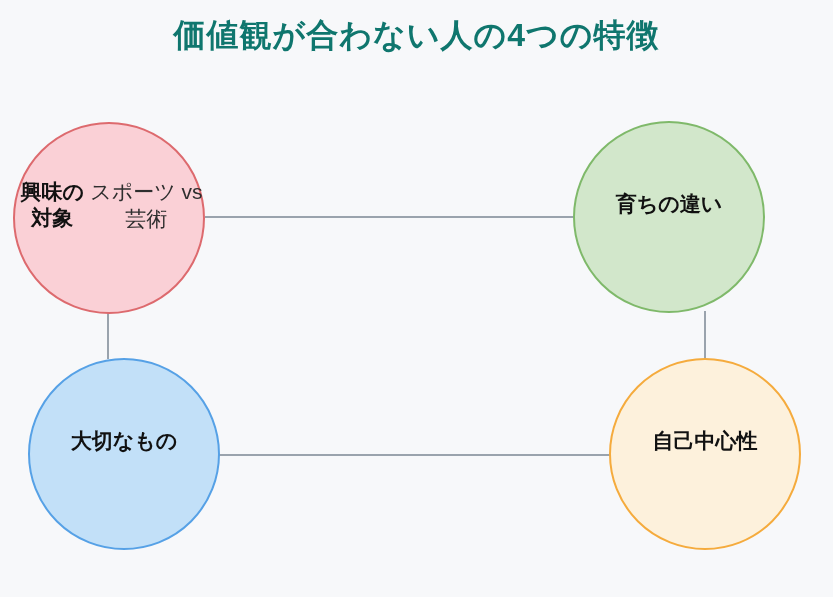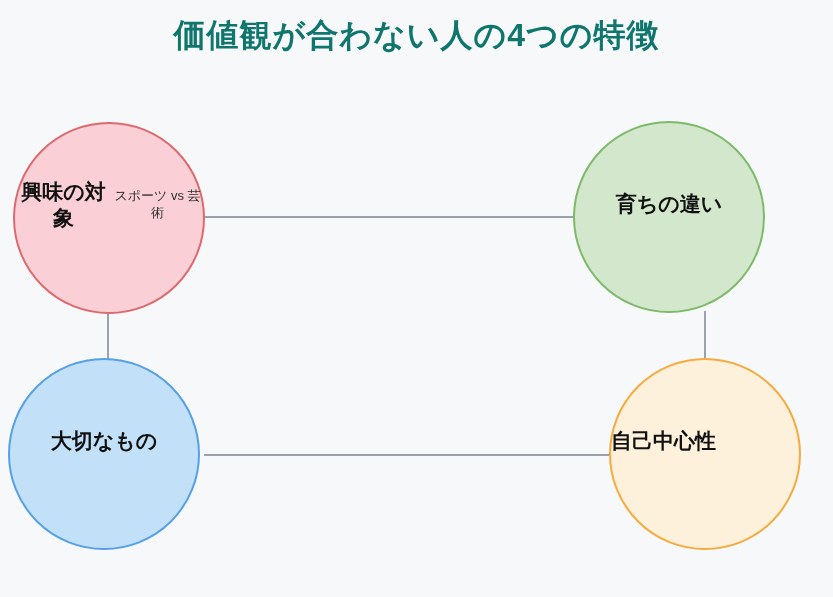--- a/index.html
+++ b/index.html
@@ -36,28 +36,28 @@
     text-align: center;
     padding-bottom: 26px; 
   }
   .node-label {
     font-size: 21px;
     font-weight: bold;
     color: #111111;
     line-height: 1.25;
   }
   .node-detail {
-    font-size: 13px;
+    font-size: 21px;
     color: #2e2e2e;
     line-height: 1.3;
   }
   .node-tl { left: 13px;  top: 122px; }
   .node-tr { left: 573px; top: 121px; }
-  .node-bl { left: 8px;  top: 358px; }
-  .node-br { left: 609px; top: 358px; justify-content: space-between; }
+  .node-bl { left: 28px;  top: 358px; }
+  .node-br { left: 609px; top: 358px; }
   .connector { position: absolute; }
   .conn-top    { left: 205px; top: 216px; width: 405px; height: 2px; }
   .conn-bottom { left: 204px; top: 454px; width: 408px; height: 2px; }
   .conn-left   { left: 107px; top: 312px; width: 2px;  height: 47px; }
   .conn-right  { left: 704px; top: 311px; width: 2px;  height: 48px; }
 </style>
 </head>
 <body style="background: rgb(247, 248, 250);">
 
 <div class="canvas">

